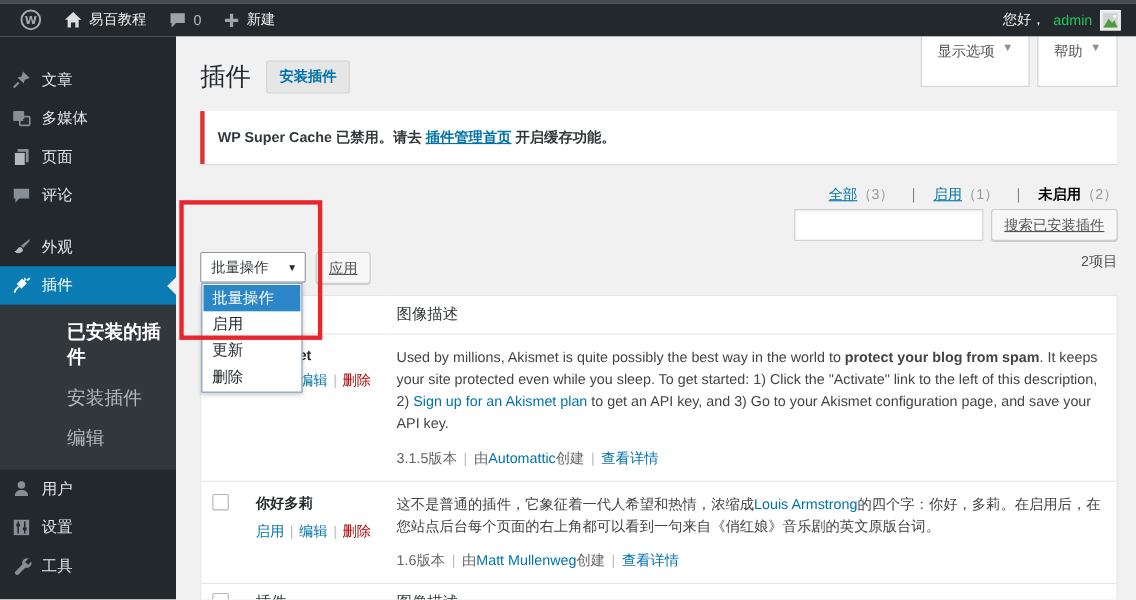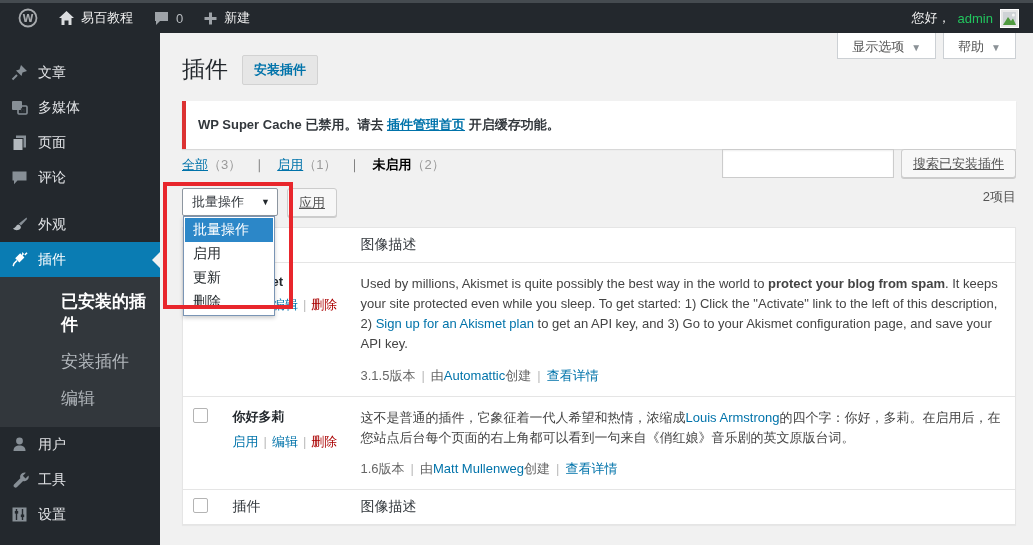--- a/index.html
+++ b/index.html
@@ -31,36 +31,36 @@
   .submenu { background:#32373c; padding:6px 0 10px 0; }
   .submenu .smi { display:block; padding:7px 8px 7px 37px; color:#b4b9be; font-size:17px; cursor:pointer;margin-left:24px; }
   .submenu .smi.current { color:#fff; font-weight:bold; }
   .collapse-item { color:#a0a5aa; margin-top:6px; }
 
   #content { flex:1; position:relative; padding:0 17px 0 22px; }
 
   
   #screen-meta { position:absolute; top:0; right:17px; display:flex; gap:7px; z-index:5; }
   .meta-btn { background:#fff; border:1px solid #ccd0d4; border-top:none; color:#555;
-    padding:5px 14px 2px; font-size:13px; cursor:pointer; display:flex; gap:7px; align-items:center; }
+    padding:5px 14px 22px; font-size:13px; cursor:pointer; display:flex; gap:7px; }
   .meta-btn .caret { color:#8b9196; font-size:10px; }
 
   
   .title-row { padding-top:22px; display:flex; align-items:center; gap:14px; }
   h1.page-title { font-size:23px; font-weight:400; color:#23282d; line-height:1.3; }
   .page-title-action { background:#e6e6e6; border:1px solid #d2d2d2; border-radius:2px;
     color:#0073aa; font-weight:bold; font-size:13px; padding:5px 11px; cursor:pointer; text-decoration:none; }
 
   
   .notice { margin-top:16px; background:#fff; border-left:4px solid #dc3232;
     box-shadow:0 1px 1px 0 rgba(0,0,0,.1); padding:15px 12px; font-weight:bold; color:#32373c; }
   .notice a { color:#0073aa; text-decoration:underline; cursor:pointer; }
 
   
-  .filter-row { display:flex; align-items:flex-end; justify-content:space-between; }
+  .filter-row { margin-top:19px; display:flex; align-items:flex-end; justify-content:space-between;flex-direction:column; }
   .subsubsub { padding-bottom:4px; }
   .subsubsub a { color:#0073aa; text-decoration:underline; cursor:pointer; }
   .subsubsub .current-f { color:#000; font-weight:bold; }
   .subsubsub .cnt { color:#999; font-weight:normal; }
   .subsubsub .pipe { color:#666; margin:0 8px; }
   .searchbox { display:flex; gap:7px; align-items:center; }
   .searchbox input { width:172px; height:29px; border:1px solid #ccc; background:#fff; padding:0 6px;
     box-shadow:inset 0 1px 2px rgba(0,0,0,.07); }
   .btn { background:#f7f7f7; border:1px solid #ccc; border-radius:3px; color:#555;
     height:29px; padding:0 11px; font-size:13px; cursor:pointer; box-shadow:0 1px 0 #ccc;text-decoration:underline; }
@@ -226,35 +226,35 @@
         <svg width="19" height="19" viewBox="0 0 19 19">
             <circle cx="9.5" cy="6" r="3.4" fill="#878f96"></circle>
             <path d="M3.5 16 C3.5 12 6 10.5 9.5 10.5 C13 10.5 15.5 12 15.5 16 Z" fill="#878f96"></path>
           </svg>
       </span>
       <span>用户</span>
     </div>
     <div class="mi">
       <span class="ico">
         <svg width="19" height="19" viewBox="0 0 19 19">
-            <path d="M14.5 2.5 a4.4 4.4 0 0 0 -4.2 5.7 L4 14.5 a2 2 0 0 0 2.8 2.8 L13.1 11 a4.4 4.4 0 0 0 5.4 -5.6 l-3 3 -2.6 -2.6 3 -3 a4.4 4.4 0 0 0 -1.4 -0.3 Z" fill="#878f96"></path>
-          </svg>
-      </span>
-      <span>工具</span>
-    </div>
-    <div class="mi">
-      <span class="ico">
-        <svg width="19" height="19" viewBox="0 0 19 19">
             <rect x="2.5" y="2.5" width="14" height="14" fill="#878f96"></rect>
             <path d="M6.5 4 v11 M12.5 4 v11" stroke="#23282d" stroke-width="1.4"></path>
             <rect x="4.8" y="6" width="3.4" height="2.6" fill="#23282d"></rect>
             <rect x="10.8" y="9.5" width="3.4" height="2.6" fill="#23282d"></rect>
           </svg>
       </span>
       <span>设置</span>
+    </div>
+    <div class="mi">
+      <span class="ico">
+        <svg width="19" height="19" viewBox="0 0 19 19">
+            <path d="M14.5 2.5 a4.4 4.4 0 0 0 -4.2 5.7 L4 14.5 a2 2 0 0 0 2.8 2.8 L13.1 11 a4.4 4.4 0 0 0 5.4 -5.6 l-3 3 -2.6 -2.6 3 -3 a4.4 4.4 0 0 0 -1.4 -0.3 Z" fill="#878f96"></path>
+          </svg>
+      </span>
+      <span>工具</span>
     </div>
     <div class="mi collapse-item">
       <span class="ico">
         <svg width="19" height="19" viewBox="0 0 19 19">
             <circle cx="9.5" cy="9.5" r="8" fill="#878f96"></circle>
             <path d="M11.5 5.5 L7 9.5 L11.5 13.5 Z" fill="#23282d"></path>
           </svg>
       </span>
       <span>收起菜单</span>
     </div>

